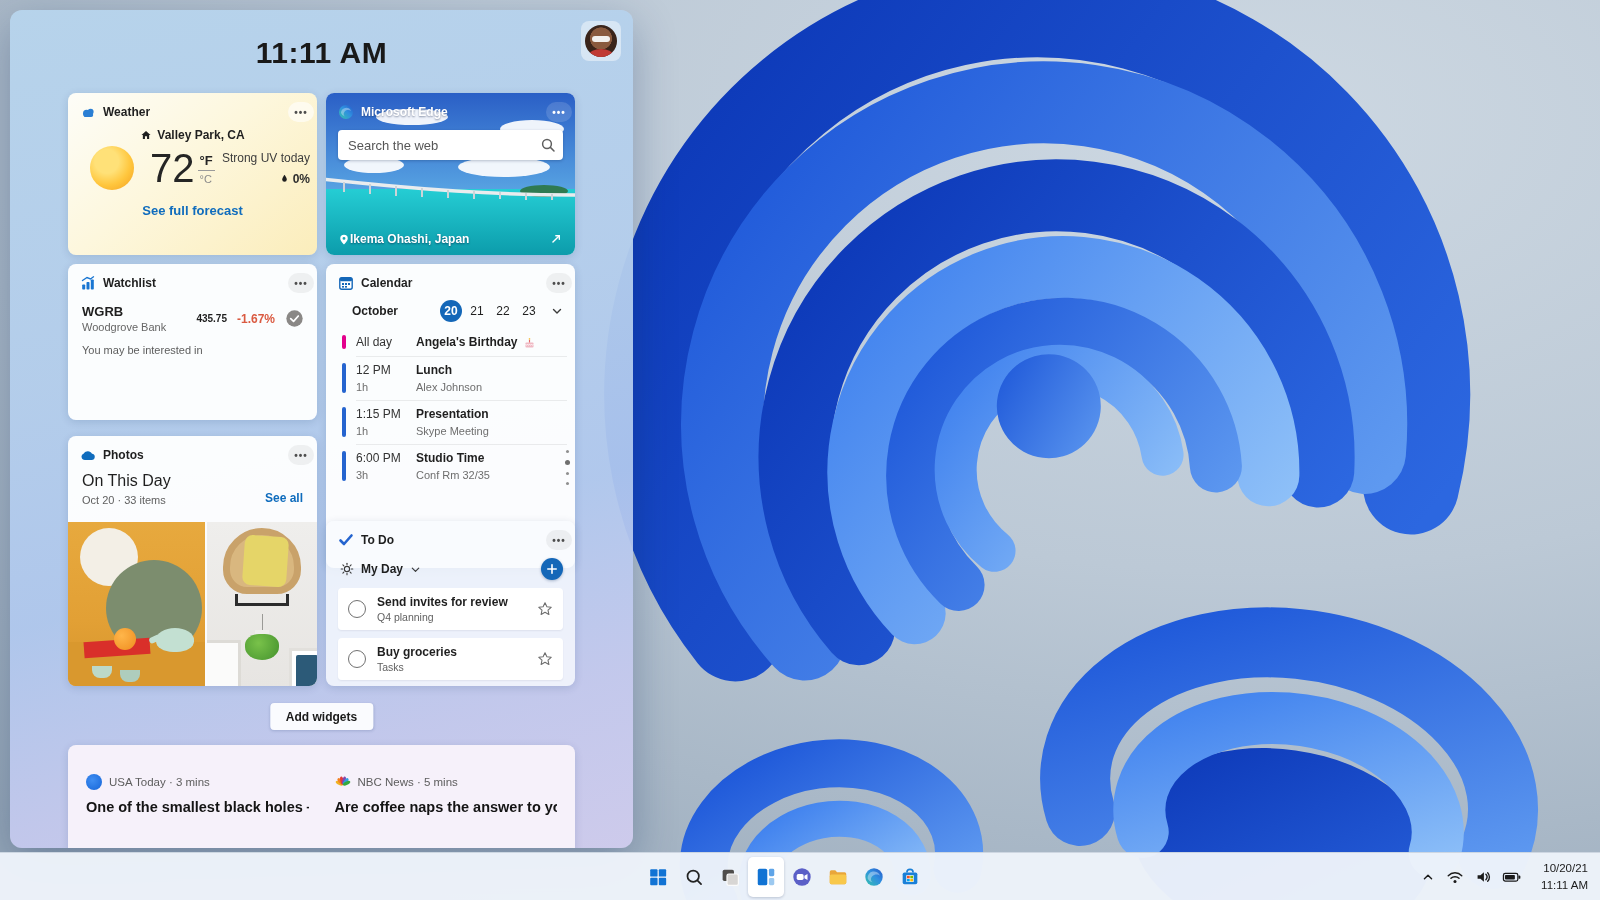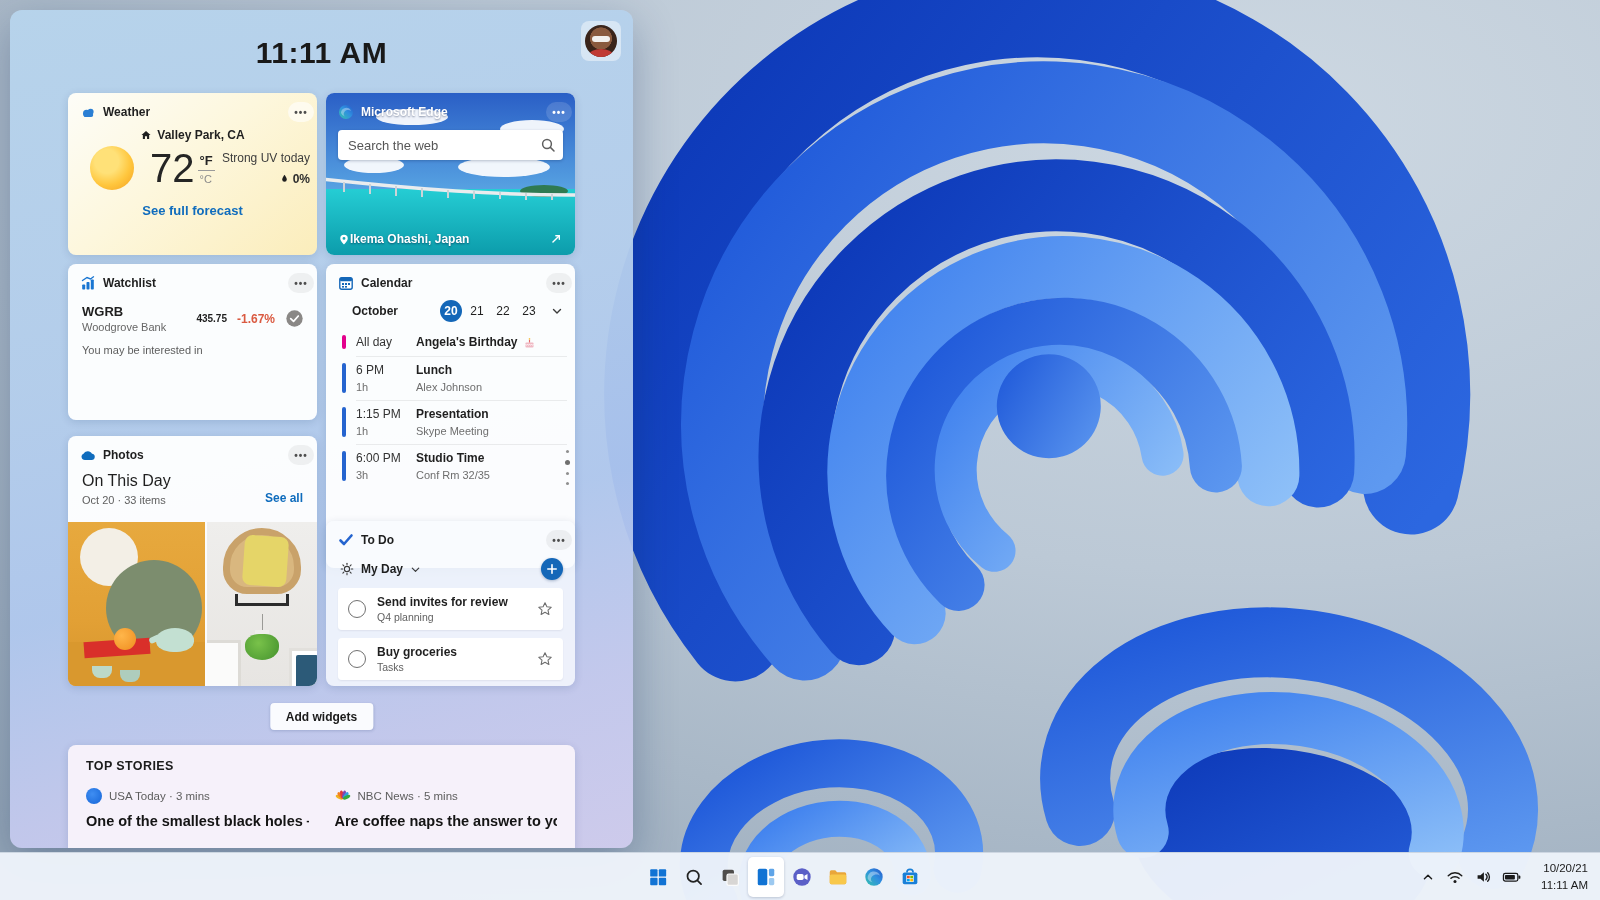--- a/index.html
+++ b/index.html
@@ -410,21 +410,21 @@
                   <path d="M3 10.5 q1.25 1.2 2.5 0 q1.25 1.2 2.5 0 q1.25 1.2 2.5 0 q1.25 1.2 2.5 0" fill="none" stroke="#fff" stroke-width="1.1"></path>
                   <rect x="7.3" y="4.6" width="1.4" height="3.4" fill="#e46a6a"></rect>
                   <circle cx="8" cy="3.6" r="1" fill="#f6c244"></circle>
                 </svg>
             </div>
           </div>
         </div>
         <div class="event">
           <span class="ev-bar bar-blue"></span>
           <div class="ev-time">
-            <div>6 PM</div>
+            <div>12 PM</div>
             <div class="ev-dur">1h</div>
           </div>
           <div>
             <div class="ev-title">Lunch</div>
             <div class="ev-sub">Alex Johnson</div>
           </div>
         </div>
         <div class="event">
           <span class="ev-bar bar-blue"></span>
           <div class="ev-time">
@@ -555,21 +555,20 @@
           <svg width="16" height="16" viewBox="0 0 16 16">
               <path d="M8 1.8 L9.9 5.8 L14.2 6.3 L11 9.2 L11.9 13.5 L8 11.3 L4.1 13.5 L5 9.2 L1.8 6.3 L6.1 5.8 Z" fill="none" stroke="#6f6f6f" stroke-width="1.1" stroke-linejoin="round"></path>
             </svg>
         </span>
       </div>
     </div>
 
     <button class="add-widgets">Add widgets</button>
 
     <div class="card stories">
-      <div class="stories-head">TOP STORIES</div>
       <div class="story-row">
         <div class="story">
           <div class="story-meta">
             <span class="src-logo usat"></span>
             <span>USA Today · 3 mins</span>
           </div>
           <div class="story-headline">One of the smallest black holes — and</div>
         </div>
         <div class="story">
           <div class="story-meta">

